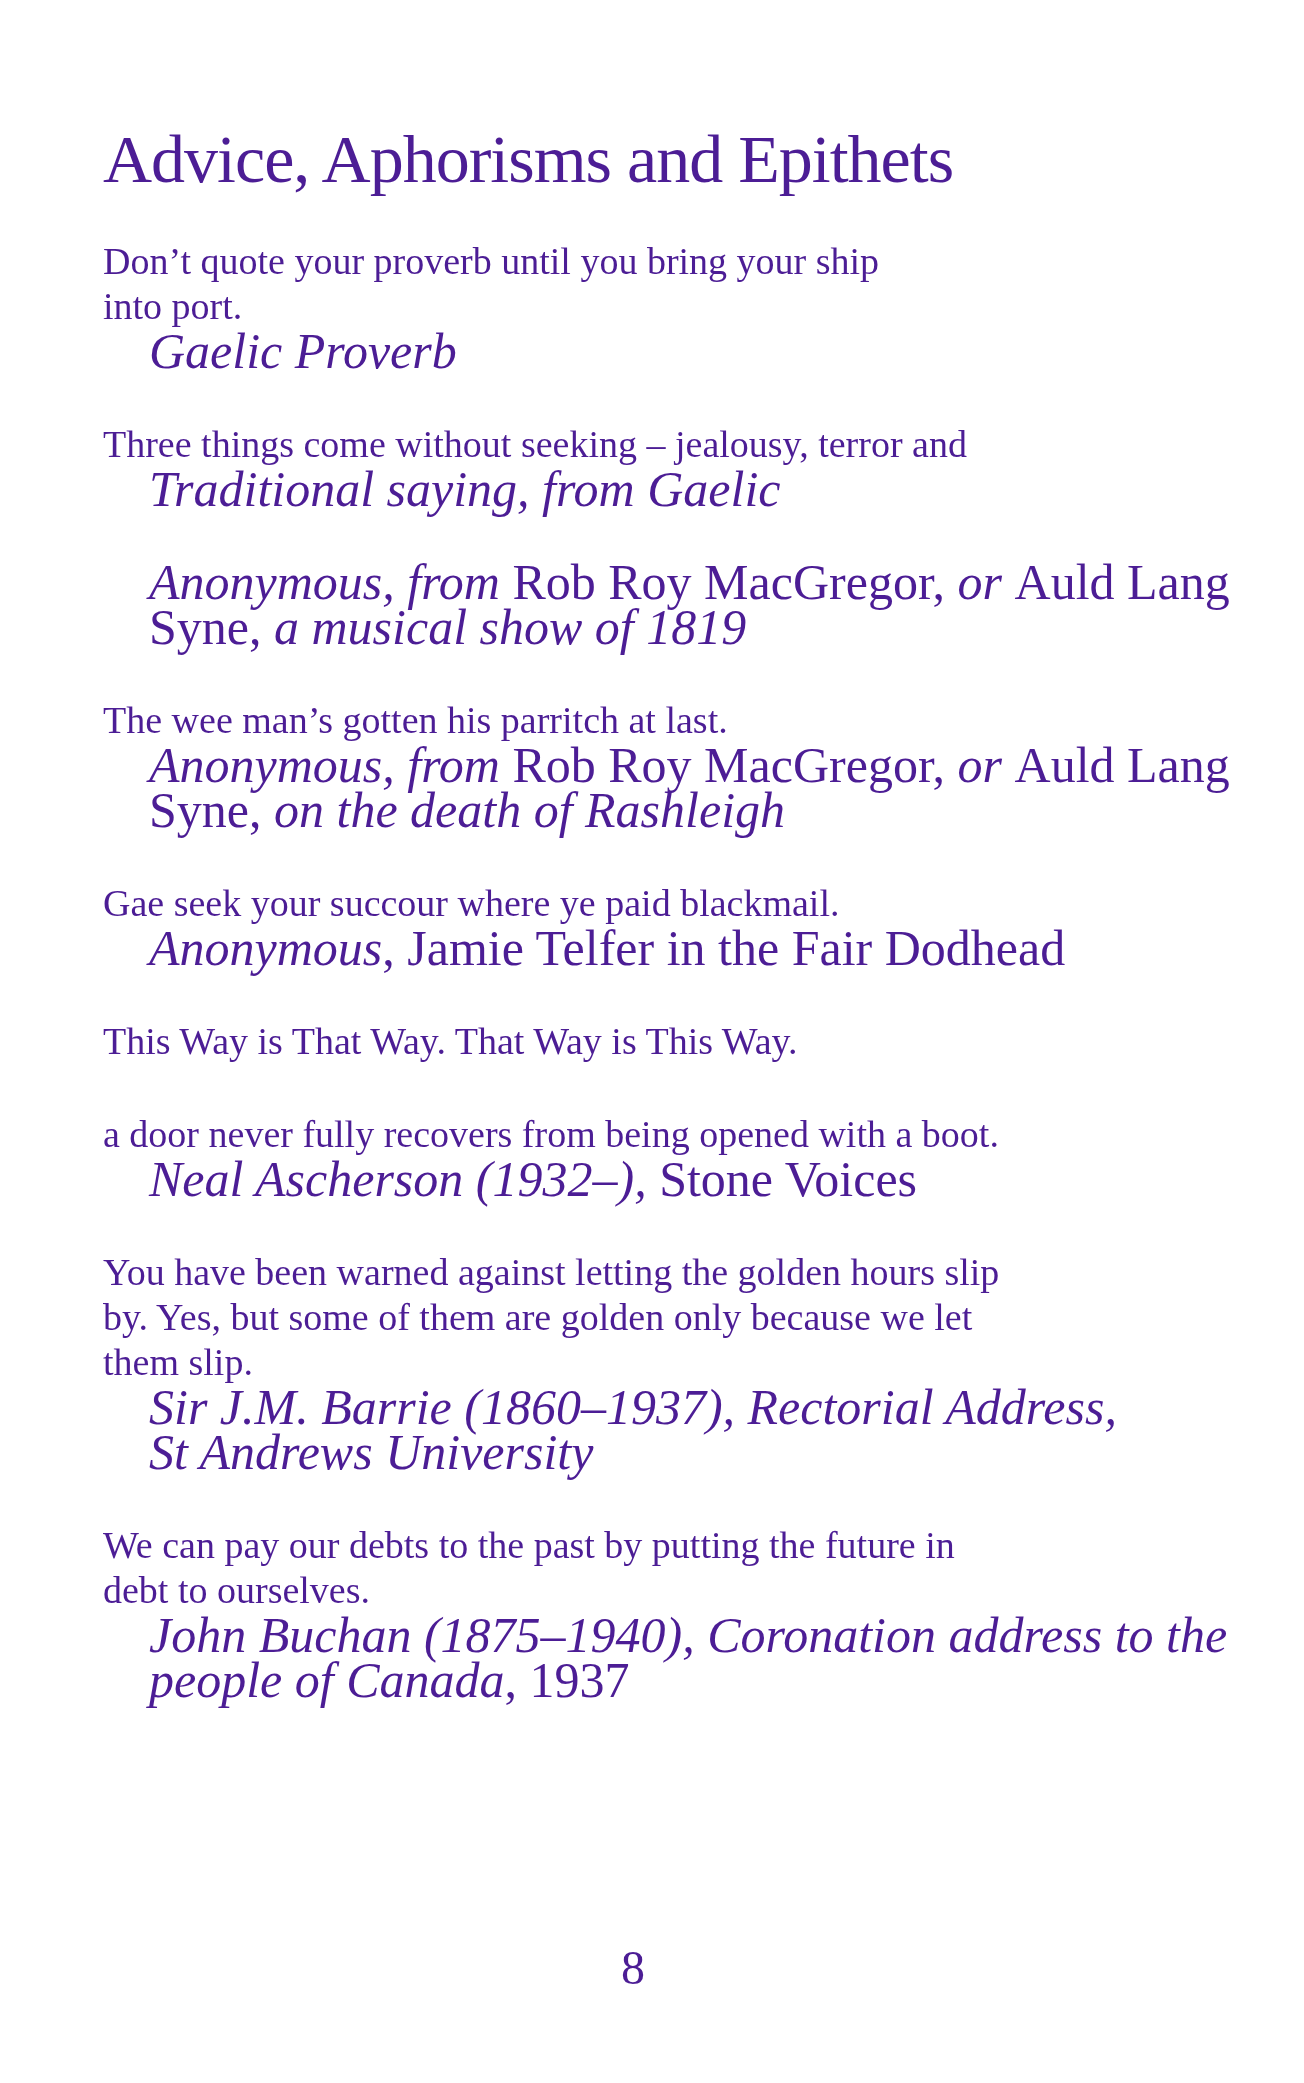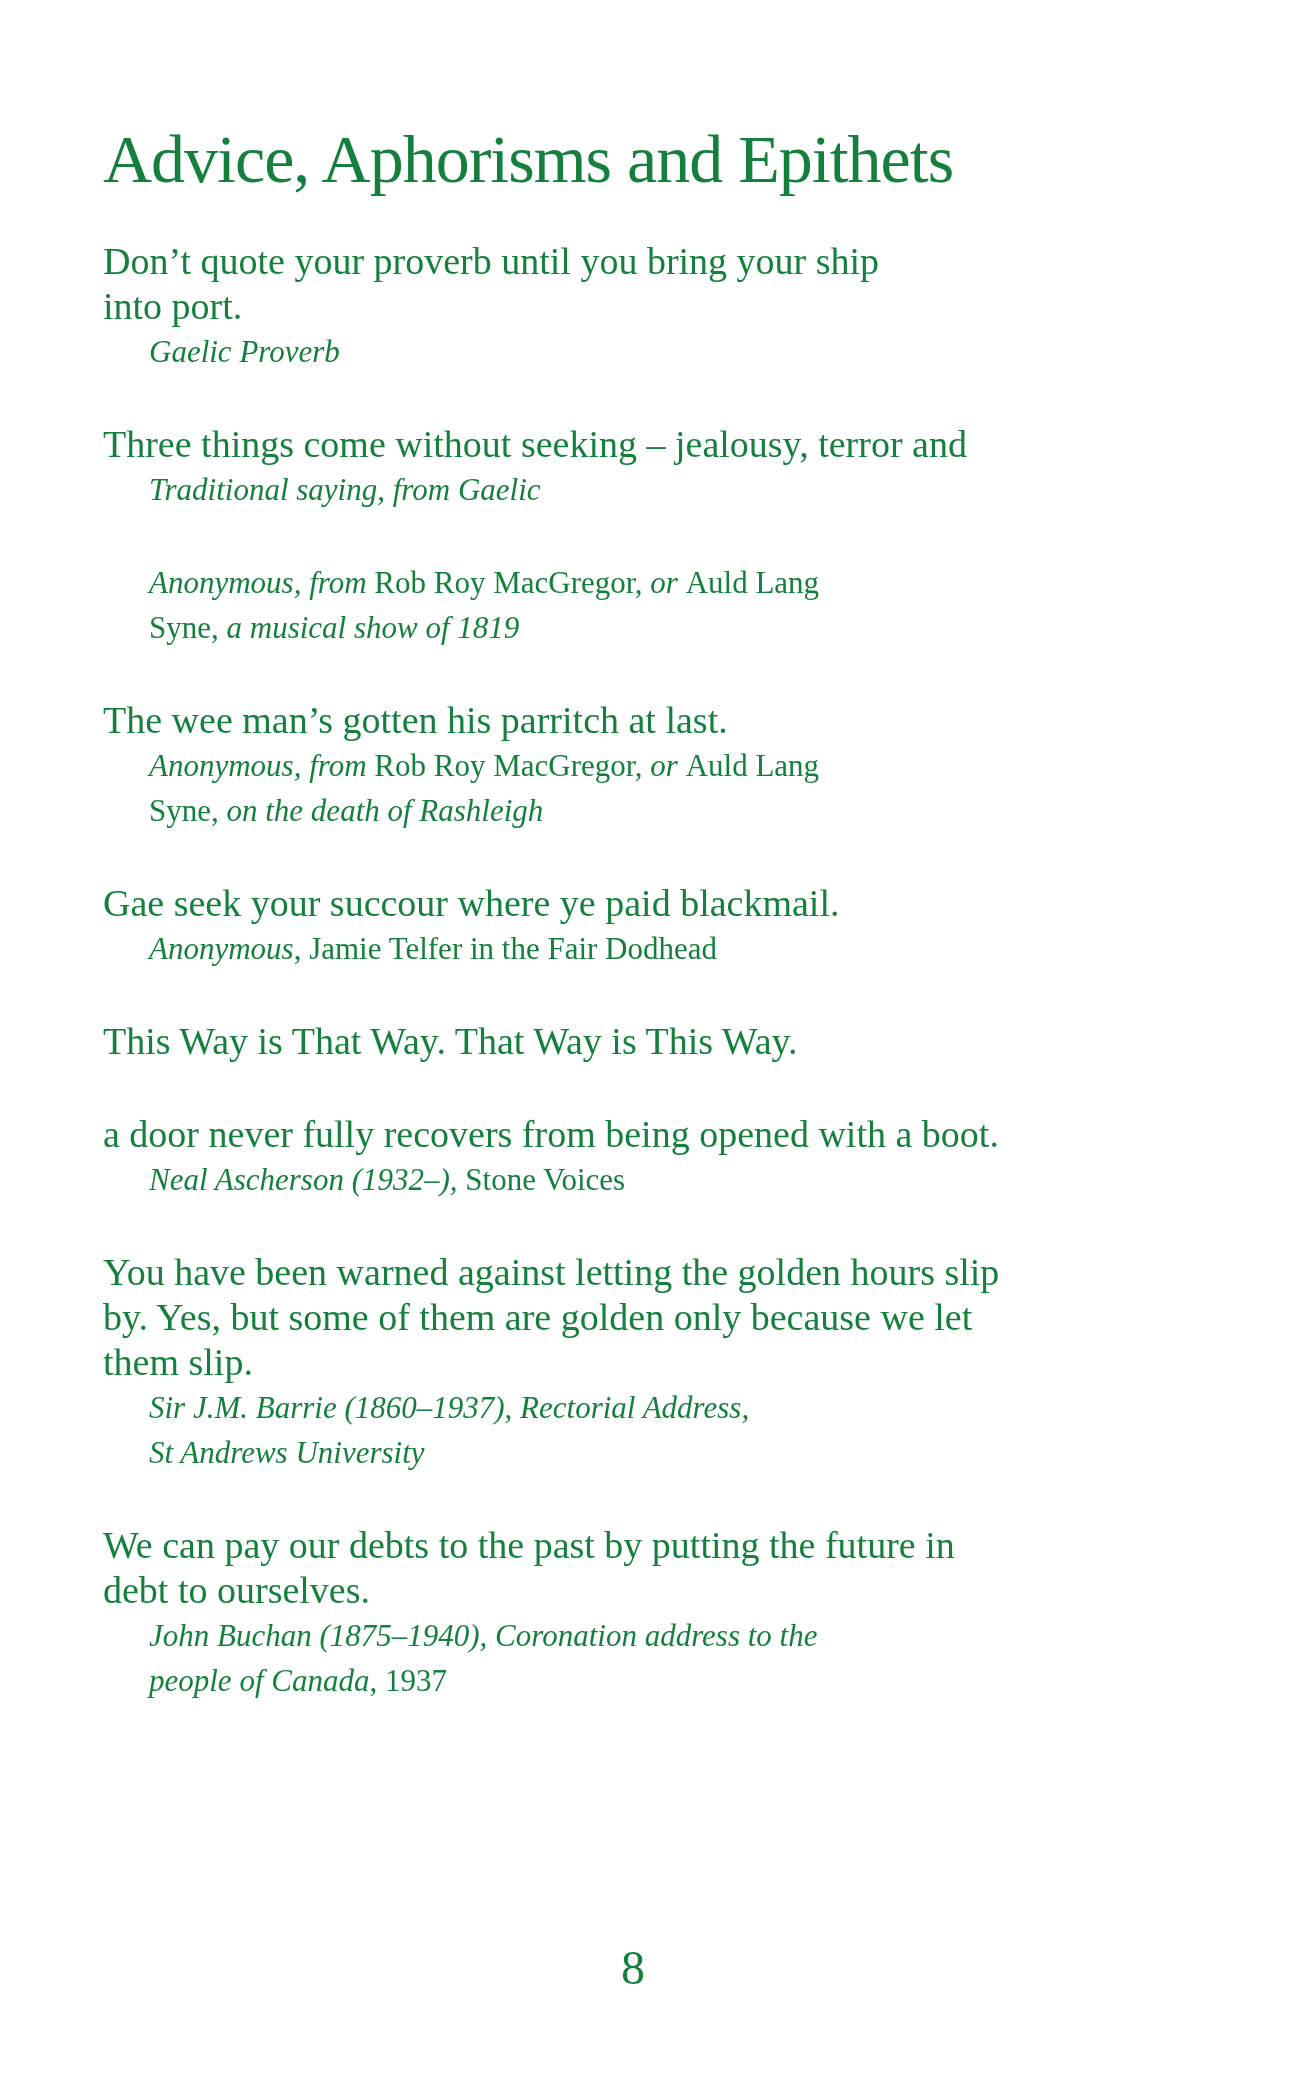--- a/index.html
+++ b/index.html
@@ -5,21 +5,21 @@
   html, body {
     margin: 0;
     padding: 0;
     background: #e8e8e8;
   }
   .page {
     position: relative;
     width: 1304px;
     height: 2083px;
     background: #ffffff;
-    color: #15803d;
+    color: #4c1d95;
     font-family: "Liberation Serif", "DejaVu Serif", serif;
     overflow: hidden;
     box-sizing: border-box;
     padding: 125px 0 0 103px;
   }
   .page-title {
     font-size: 68px;
     line-height: 68px;
     font-weight: normal;
     letter-spacing: -1px;
@@ -31,21 +31,21 @@
   }
   .quote {
     margin: 0 6px 48px 0;
   }
   .quote-line {
     font-size: 38px;
     line-height: 45px;
     white-space: nowrap;
   }
   .attr-line {
-    font-size: 31px;
+    font-size: 50px;
     line-height: 45px;
     padding-left: 46px;
     white-space: nowrap;
   }
   .it { font-style: italic; }
   .rm { font-style: normal; text-align: center; }
   .folio {
     position: absolute;
     top: 1944px;
     left: 103px;

